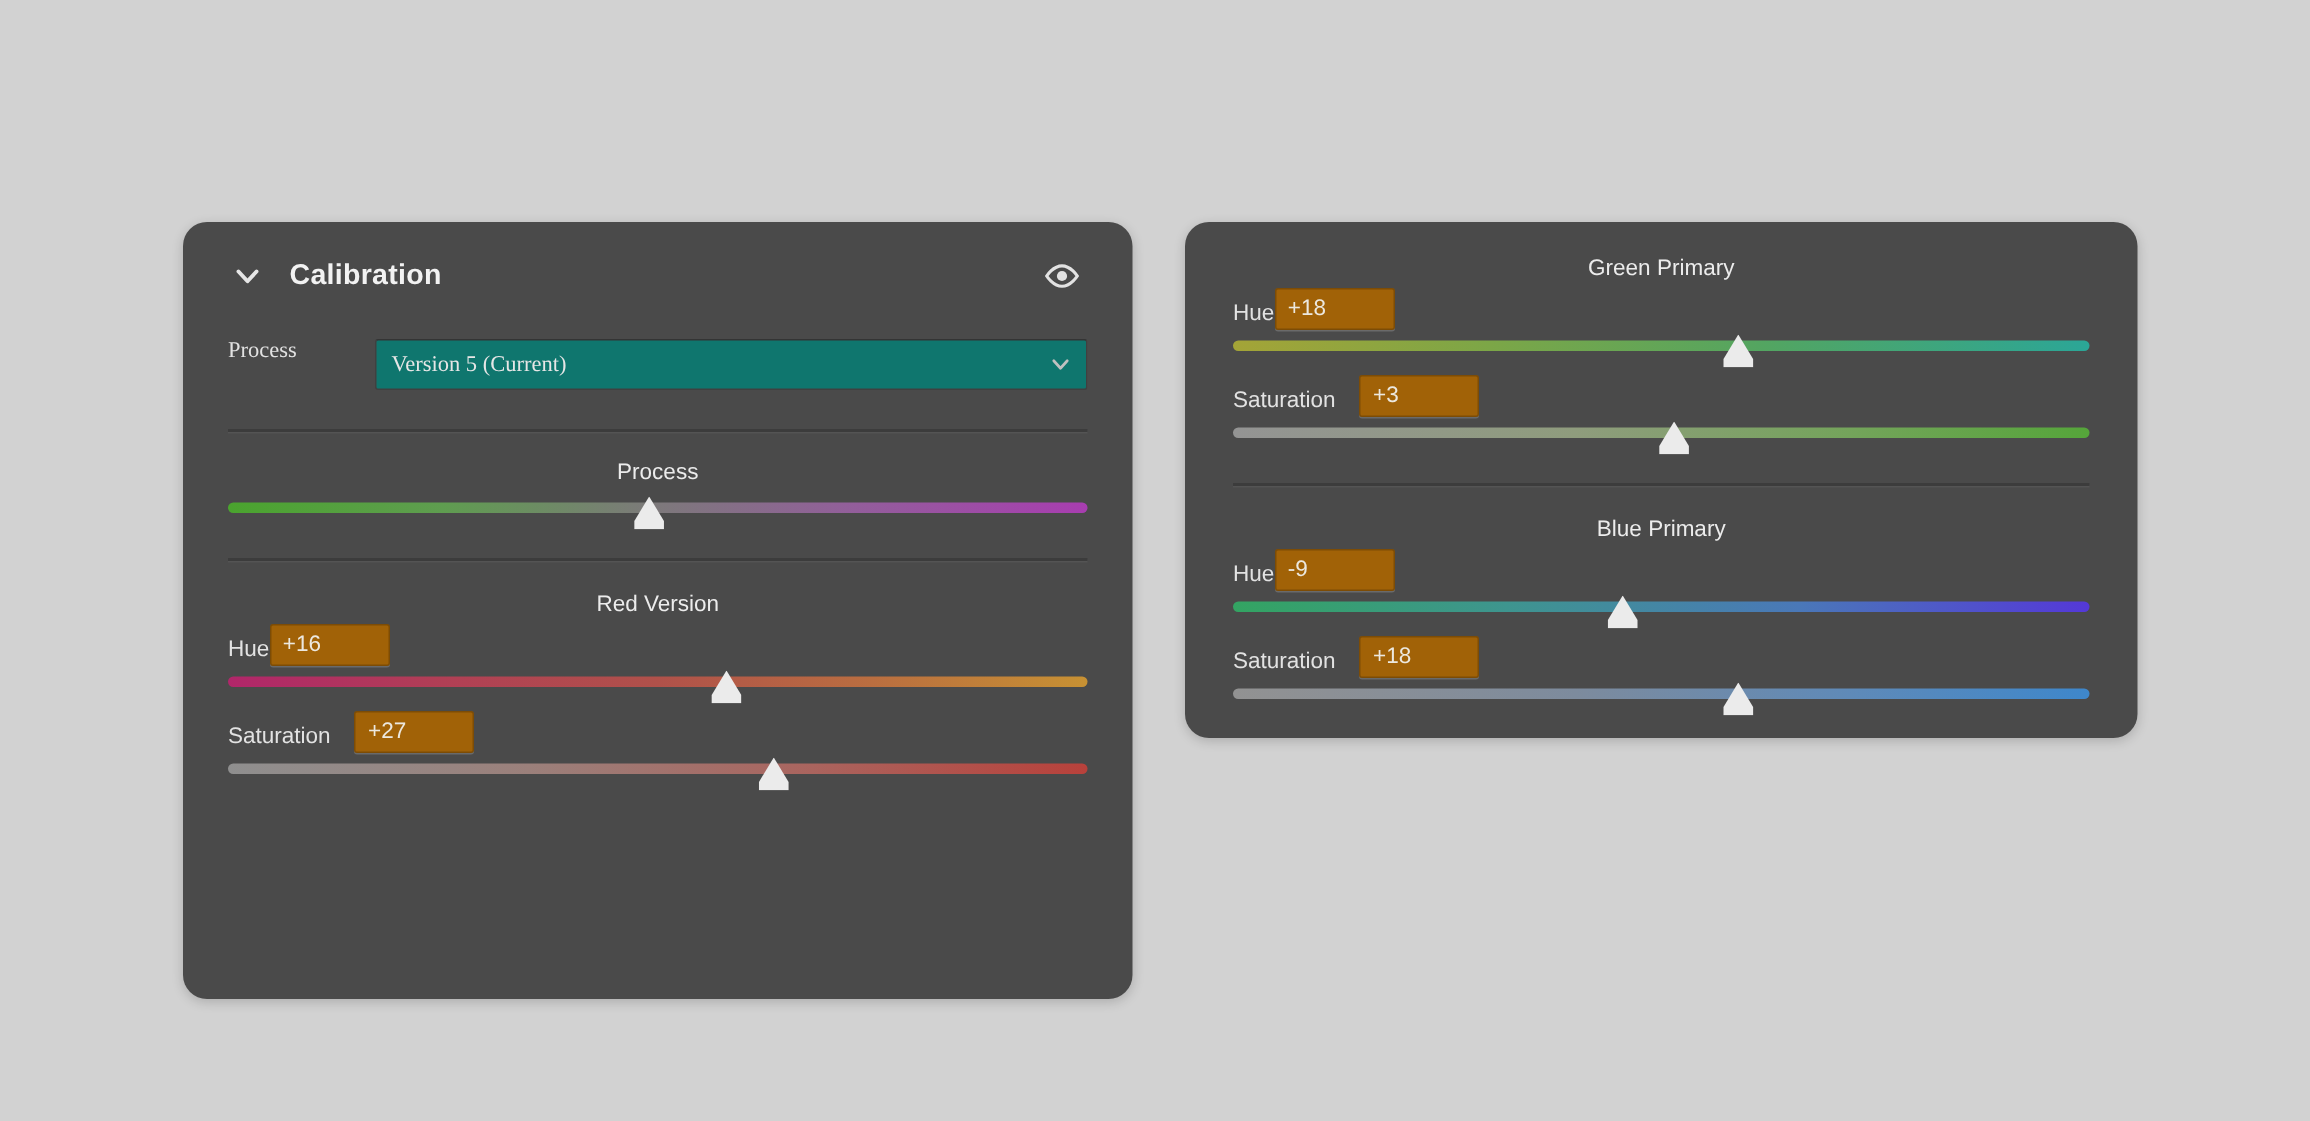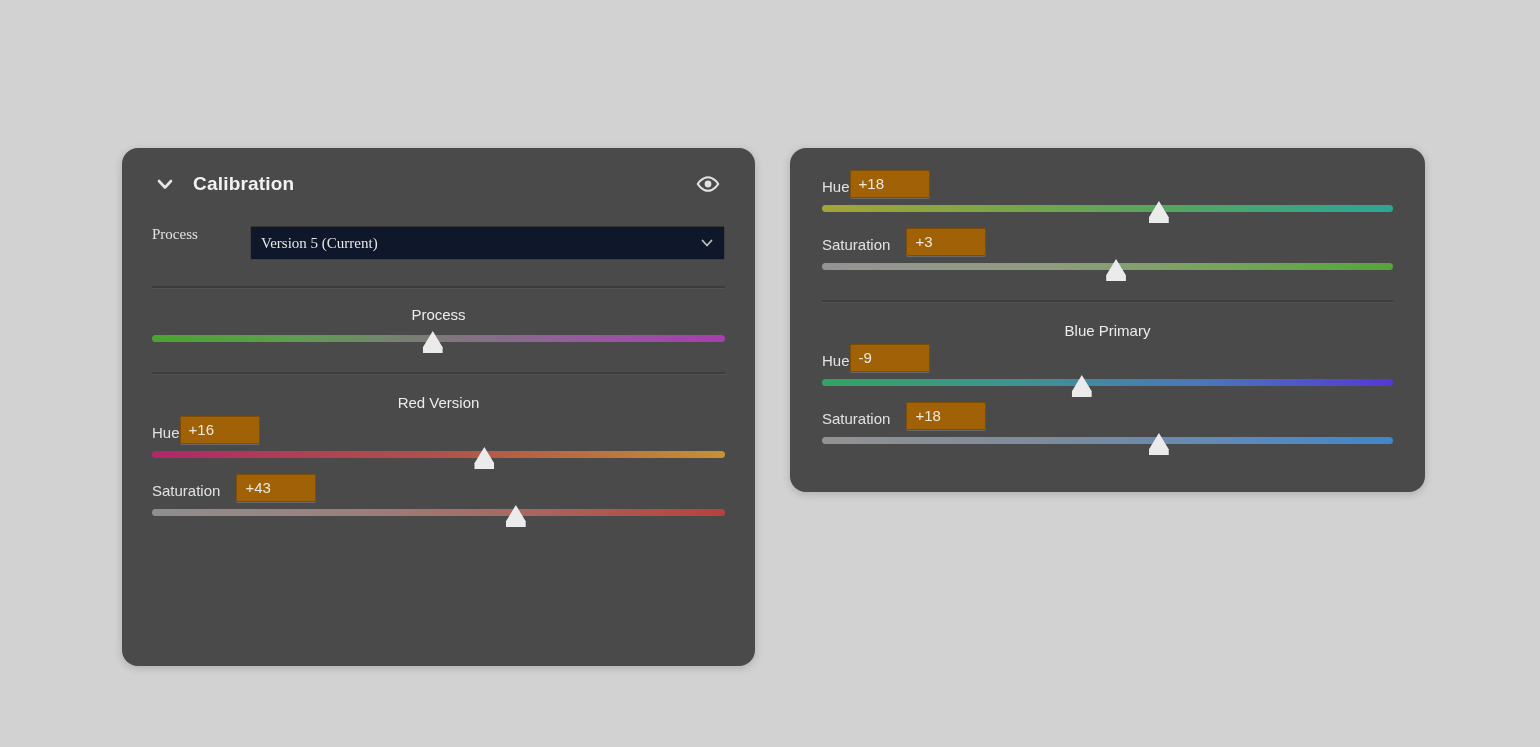--- a/index.html
+++ b/index.html
@@ -27,21 +27,21 @@
     margin-left: 18px;
     font-size: 19px; font-weight: bold; color: #f2f2f2; letter-spacing: 0.2px;
   }
   .hdr-spacer { flex: 1; }
   .eye { width: 26px; height: 26px; flex: none; cursor: pointer; margin-right: 4px; }
 
   .process-row { display: flex; align-items: flex-start; margin-top: 24px; height: 34px; font-family: Liberation Serif, serif; }
   .process-label { width: 98px; flex: none; font-size: 15px; color: #e2e2e2; }
   .dropdown {
     flex: 1; height: 34px;
-    background: #0f172a;
+    background: #0f766e;
     border: 1px solid #404040;
     border-top-color: #343434;
     border-radius: 2px;
     display: flex; align-items: center;
     padding: 0 10px;
     cursor: pointer;
   }
   .dropdown-value { flex: 1; font-size: 15px; color: #e6e6e6; }
   .dd-chevron { width: 14px; height: 14px; flex: none; }
 
@@ -137,30 +137,31 @@
   <div class="section-title second">Red Version</div>
   <div class="slider-head">
     <span class="slider-label">Hue</span>
     <div class="value-box">+16</div>
   </div>
   <div class="track" style="background: linear-gradient(90deg, rgb(177, 38, 106) 0%, rgb(177, 63, 85) 25%, rgb(176, 81, 74) 50%, rgb(186, 110, 64) 75%, rgb(199, 145, 51) 100%);">
     <div class="thumb" style="left: 58%;"></div>
   </div>
   <div class="slider-head gap">
     <span class="slider-label">Saturation</span>
-    <div class="value-box">+43</div>
+    <div class="value-box">+27</div>
   </div>
   <div class="track" style="background: linear-gradient(90deg, rgb(143, 143, 143) 0%, rgb(155, 128, 123) 35%, rgb(170, 100, 94) 68%, rgb(184, 65, 59) 100%);">
     <div class="thumb" style="left: 63.5%;"></div>
   </div>
 
 </div>
 
 <div class="panel" id="right-panel">
 
+  <div class="section-title" style="margin-top:0;">Green Primary</div>
   <div class="slider-head">
     <span class="slider-label">Hue</span>
     <div class="value-box">+18</div>
   </div>
   <div class="track" style="background: linear-gradient(90deg, rgb(164, 164, 55) 0%, rgb(124, 166, 71) 30%, rgb(83, 165, 97) 62%, rgb(43, 166, 151) 100%);">
     <div class="thumb" style="left: 59%;"></div>
   </div>
   <div class="slider-head gap">
     <span class="slider-label">Saturation</span>
     <div class="value-box">+3</div>

